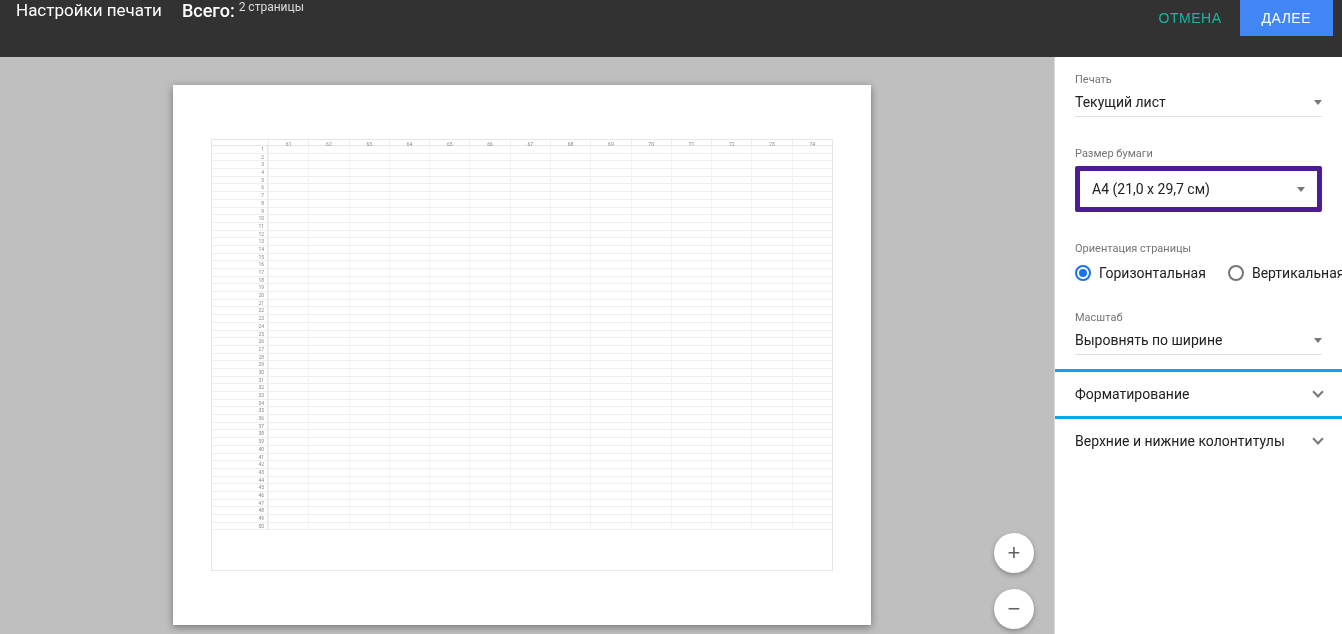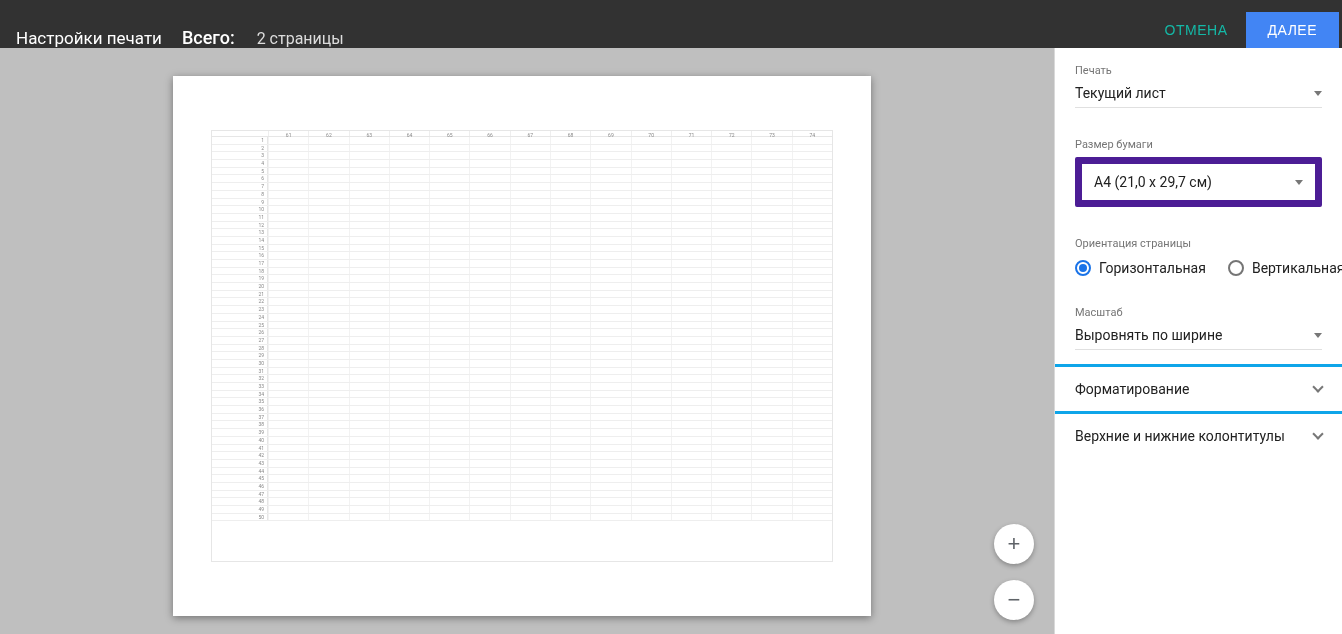--- a/index.html
+++ b/index.html
@@ -1,21 +1,21 @@
 <!DOCTYPE html>
 <html><head>
 <meta charset="utf-8">
 <style>
 * { margin: 0; padding: 0; box-sizing: border-box; }
 body { font-family: "Google Sans", Roboto, Arial, sans-serif; background: #bfbfbf; width: 1342px; height: 634px; overflow: hidden; }
 
-.header { background: #323232; height: 48px; display: flex; align-items: flex-end; padding: 0 3px 0 16px; color: #fff; }
+.header { background: #323232; height: 57px; display: flex; align-items: flex-start; padding: 0 9px 0 16px; color: #fff; }
 .header-title { font-size: 17px; font-weight: 400; margin-right: 20px; }
 .header-total-label { font-size: 18px; font-weight: 500; margin-right: 4px; }
-.header-total-value { font-size: 16px; font-weight: 400; color: #ddd; margin-left: 18px; }
+.header-total-value { font-size: 12px; font-weight: 400; color: #ddd; }
 .header-spacer { flex: 1; }
 .btn-cancel { color: #14b8a6; background: transparent; border: none; font-size: 14px; font-weight: 500; letter-spacing: 0.5px; padding: 0 18px; height: 36px; cursor: pointer; }
 .btn-next { color: #fff; background: #4285f4; border: none; font-size: 14px; font-weight: 500; letter-spacing: 0.5px; padding: 0 22px; height: 36px; cursor: pointer; }
 
 .main { display: flex; height: 586px; }
 .preview-area { flex: 1; position: relative; overflow: hidden; }
 .sidebar { width: 288px; background: #fff; border-left: 1px solid #d9d9d9; overflow-y: auto; }
 
 .page { position: absolute; background: #fff; box-shadow: 0 2px 8px rgba(0,0,0,0.4); }
 .page1 { left: 173px; top: 28px; width: 698px; height: 540px; padding: 54px 38px; }
@@ -28,21 +28,21 @@
 .row-h { width: 56px; flex-shrink: 0; text-align: right; padding-right: 3px; font-size: 5px; color: #888; border-right: 1px solid #e6e6e6; line-height: 7px; }
 .cell { flex: 1; border-left: 1px solid #f2f2f2; }
 
 .zoom-btns { position: absolute; right: 20px; bottom: 14px; display: flex; flex-direction: column; gap: 16px; }
 .zoom-btn { width: 40px; height: 40px; border-radius: 50%; background: #fff; border: none; box-shadow: 0 2px 5px rgba(0,0,0,0.3); font-size: 22px; color: #5f6368; cursor: pointer; display: flex; align-items: center; justify-content: center; }
 
 .sb-section { padding: 16px 20px 14px; }
 .sb-label { font-size: 11px; color: #757575; margin-bottom: 6px; }
 .sb-select { display: flex; align-items: center; justify-content: space-between; cursor: pointer; padding: 2px 0 6px; border-bottom: 1px solid #e0e0e0; }
 .sb-select-value { font-size: 14px; color: #212121; }
-.sb-select-boxed { display: flex; align-items: center; justify-content: space-between; cursor: pointer; border: 7px solid #4c1d95; border-radius: 2px; padding: 10px 12px; }
+.sb-select-boxed { display: flex; align-items: center; justify-content: space-between; cursor: pointer; border: 5px solid #4c1d95; border-radius: 2px; padding: 10px 12px; }
 .caret { width: 0; height: 0; border-left: 4px solid transparent; border-right: 4px solid transparent; border-top: 5px solid #777; }
 
 .radio-row { display: flex; gap: 22px; margin-top: 10px; }
 .radio-opt { display: flex; align-items: center; gap: 8px; cursor: pointer; font-size: 14px; color: #212121; }
 .radio { width: 16px; height: 16px; border-radius: 50%; border: 2px solid #757575; position: relative; }
 .radio.checked { border-color: #1a73e8; }
 .radio.checked::after { content: ""; position: absolute; left: 2px; top: 2px; width: 8px; height: 8px; border-radius: 50%; background: #1a73e8; }
 
 .link-btn { color: #1a73e8; font-size: 13px; font-weight: 500; letter-spacing: 0.3px; background: none; border: none; cursor: pointer; padding: 8px 0; }
 

